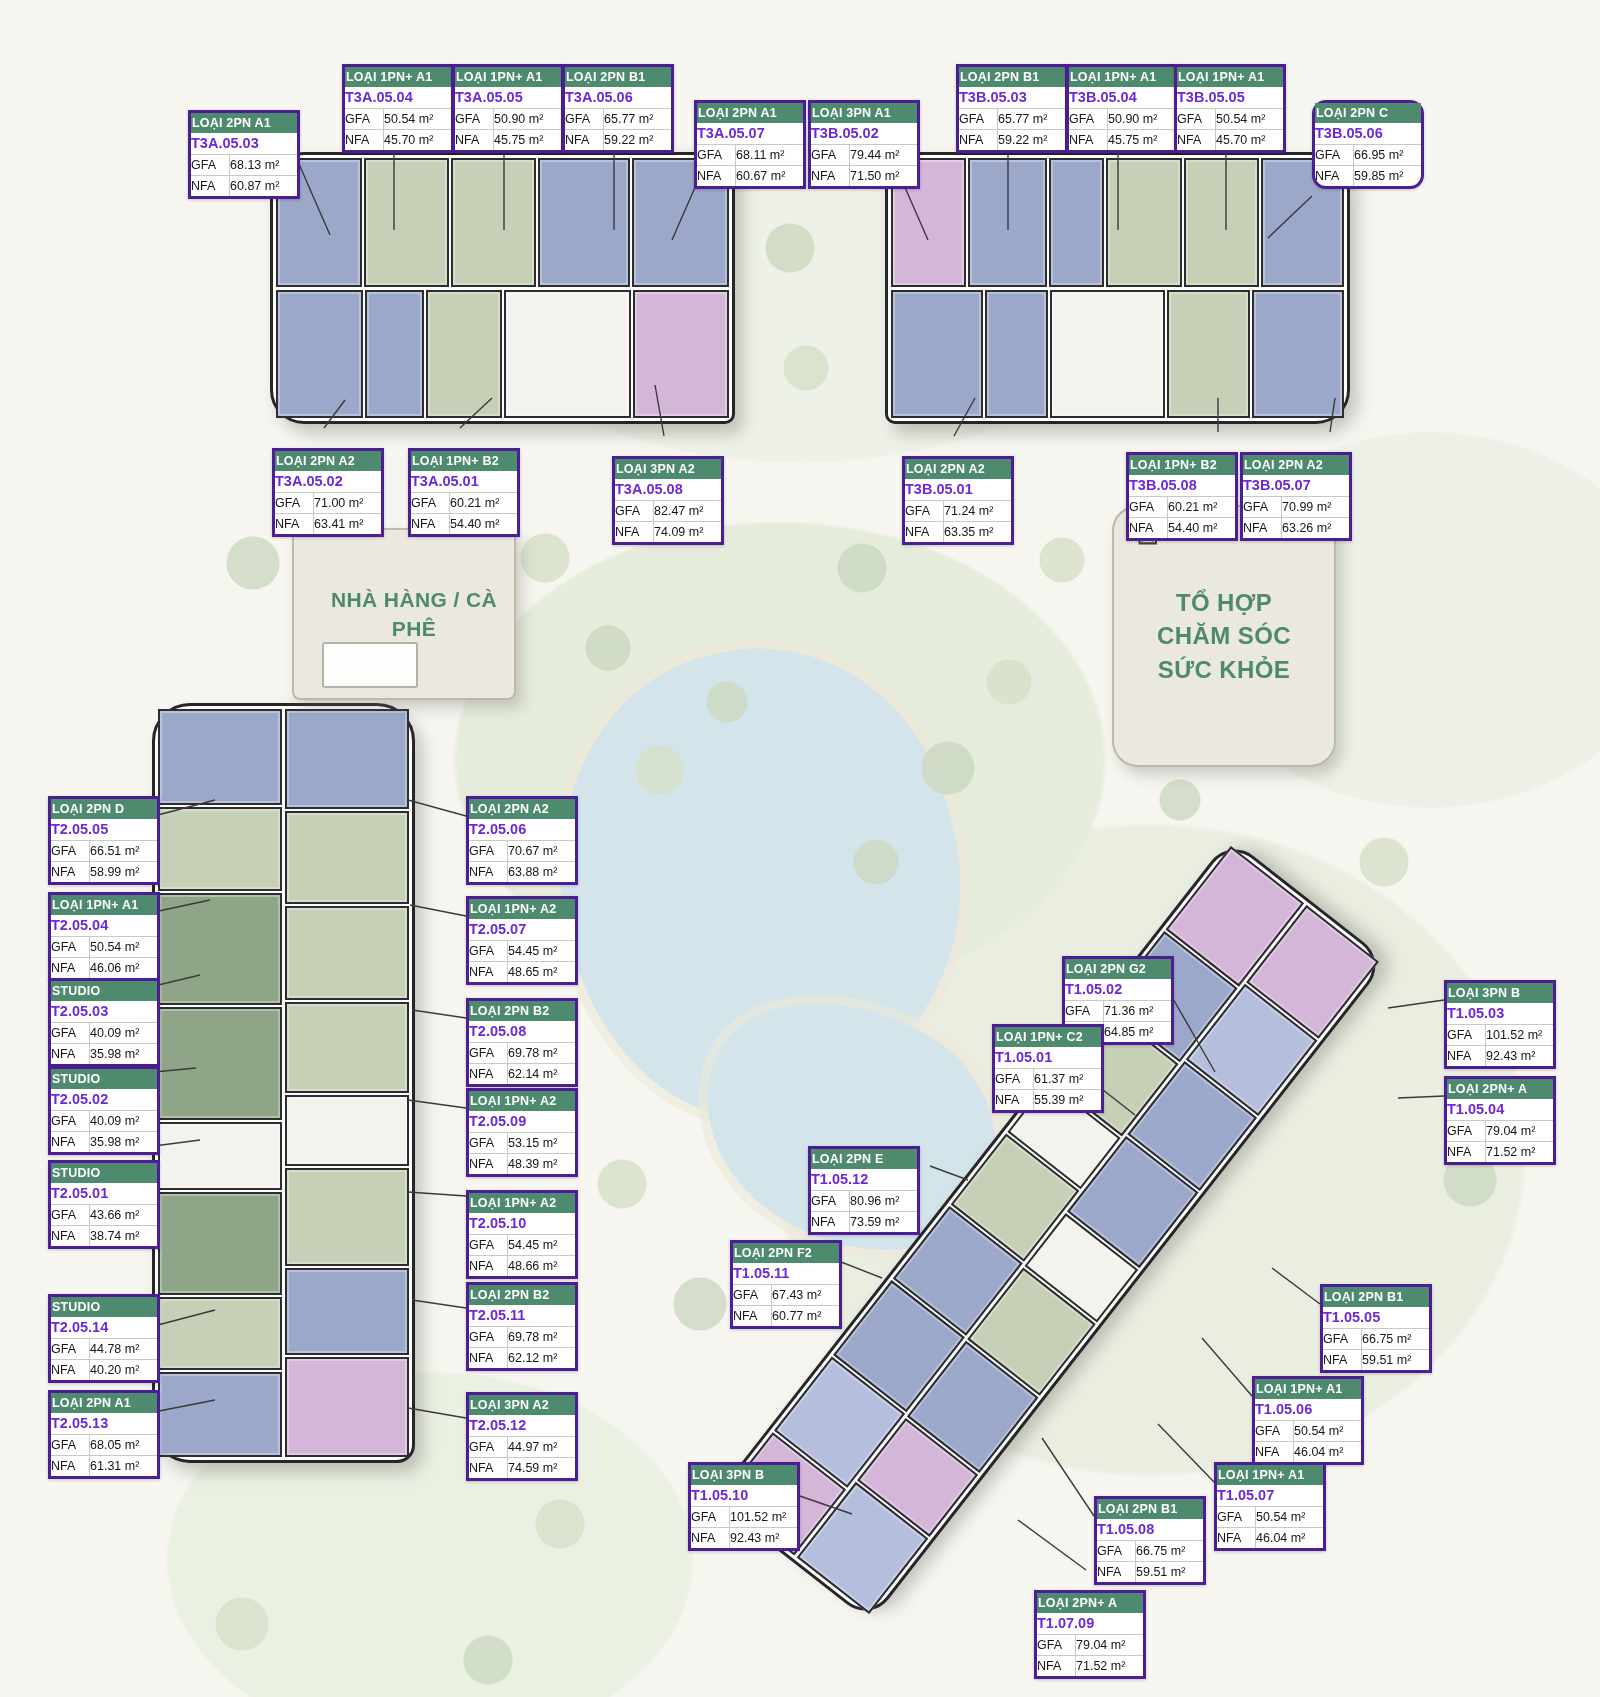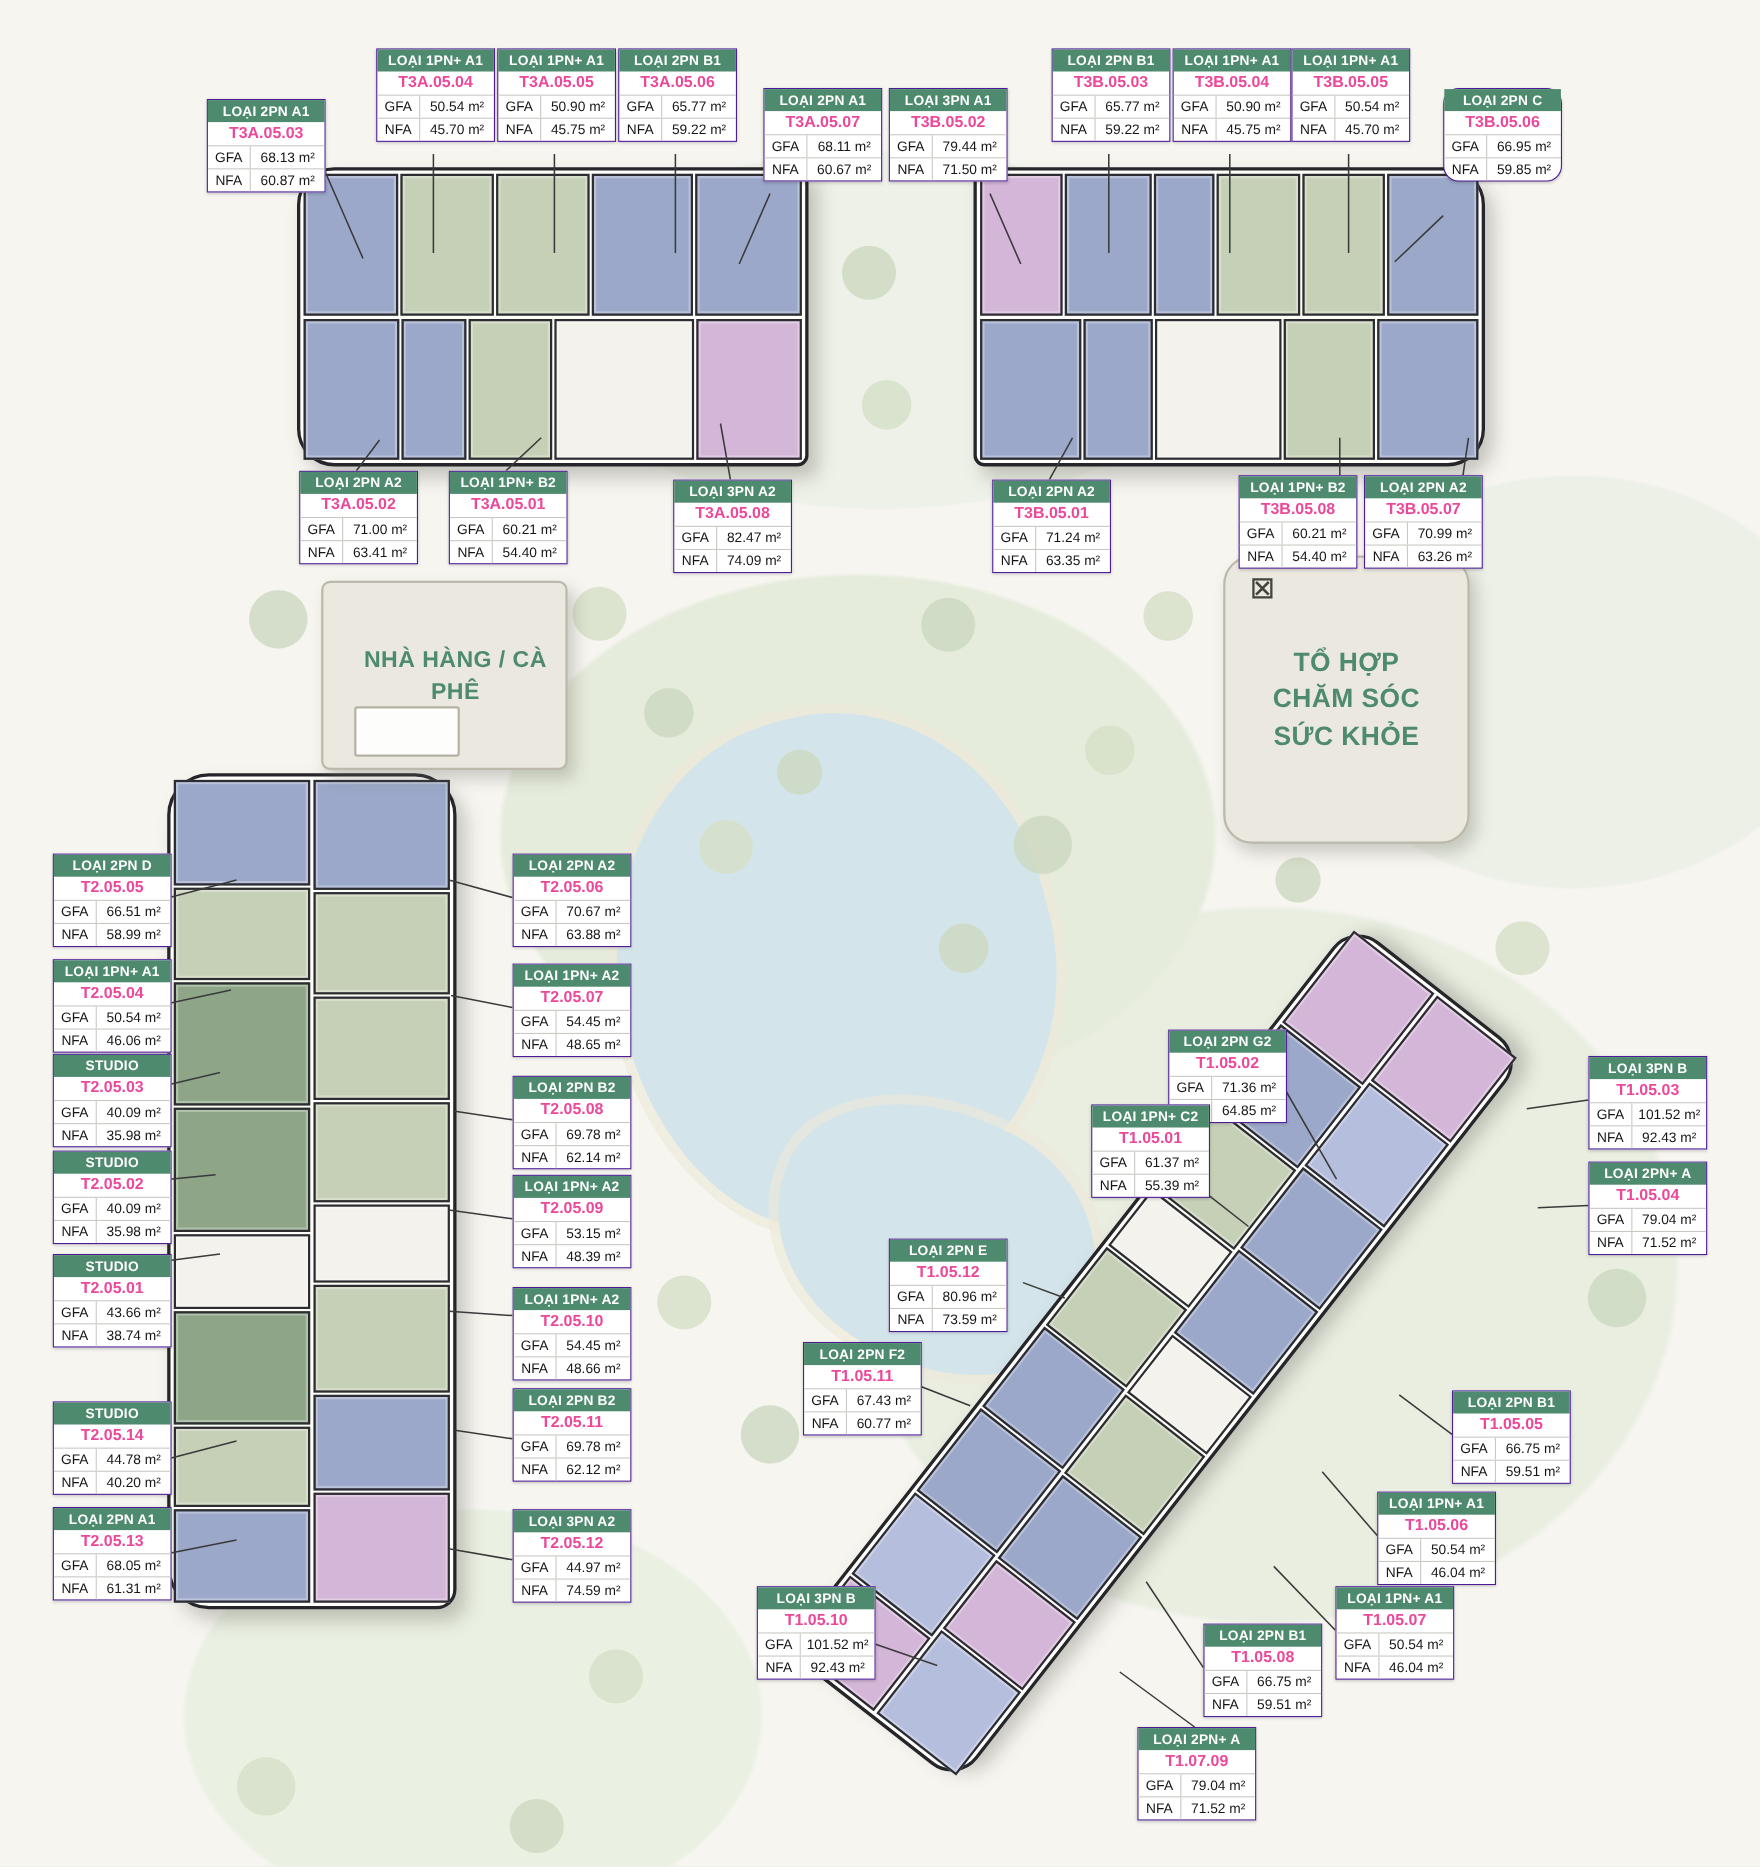--- a/index.html
+++ b/index.html
@@ -56,25 +56,25 @@
   .rest-inner{position:absolute;left:28px;bottom:10px;width:92px;height:42px;background:#fdfdfb;
     border:2px solid #b5b2a4;border-radius:3px;}
   #health{left:1112px;top:505px;width:220px;height:258px;border-radius:26px;}
   #health .amenity-text{font-size:24px;}
   .health-icon{position:absolute;left:22px;top:14px;font-size:28px;color:#44443f;line-height:1;}
   
   #leaders{position:absolute;inset:0;z-index:20;pointer-events:none;}
   #leaders line{stroke:#3a3a3a;stroke-width:1.4;}
   
   #labels{position:absolute;inset:0;z-index:30;}
-  .unit-label{position:absolute;width:106px;background:#fff;border:1px solid #4c1d95;
-    box-shadow:0 1px 3px rgba(0,0,0,.2);text-align:center;cursor:pointer;}
+  .unit-label{position:absolute;width:106px;background:#fff;border:3px solid #4c1d95;
+    box-shadow:0 1px 3px rgba(0,0,0,.2);cursor:pointer;margin-top:20px;}
   .ul-type{background:#4e8a6e;color:#fff;font-size:12.5px;font-weight:bold;
     padding:3px 1px;letter-spacing:.2px;}
-  .ul-code{font-weight:bold;font-size:14.5px;color:#ec4899;padding:2px 0 3px;}
+  .ul-code{font-weight:bold;font-size:14.5px;color:#6d28d9;padding:2px 0 3px;}
   .ul-row{display:flex;border-top:1px solid #c9c9c4;font-size:12.5px;color:#151515;}
   .ul-key{width:38px;border-right:1px solid #c9c9c4;padding:3px 0;}
   .ul-val{flex:1;padding:3px 0;}
 </style>
 </head>
 <body>
 
 <div id="canvas">
   <div class="map-bg"></div>
   <div class="lake lake1"></div>

